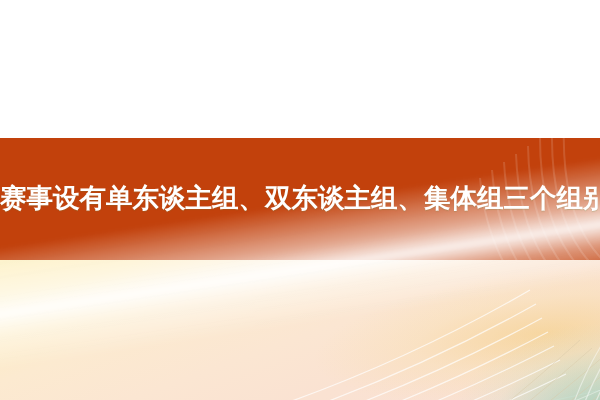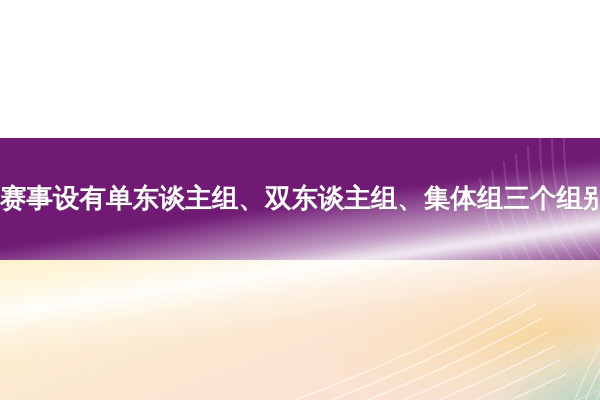--- a/index.html
+++ b/index.html
@@ -115,21 +115,21 @@
   .arcs-br { left: 200px;  top: 250px;  width: 520px; height: 260px; opacity: 0.95; }
   .arcs-brc{ left: 400px;  top: 250px;  width: 300px; height: 190px; opacity: 0.85; }
 
   
   #text-band {
     position: absolute;
     left: 0;
     right: 0;
     top: 138px;
     height: 122px;
-    background: #701a75;
+    background: #c2410c;
     display: flex;
     flex-direction: column;
     align-items: center;
     justify-content: center;
     box-sizing: border-box;
     overflow: hidden;
   }
   
   #text-band .band-arcs {
     position: absolute;

